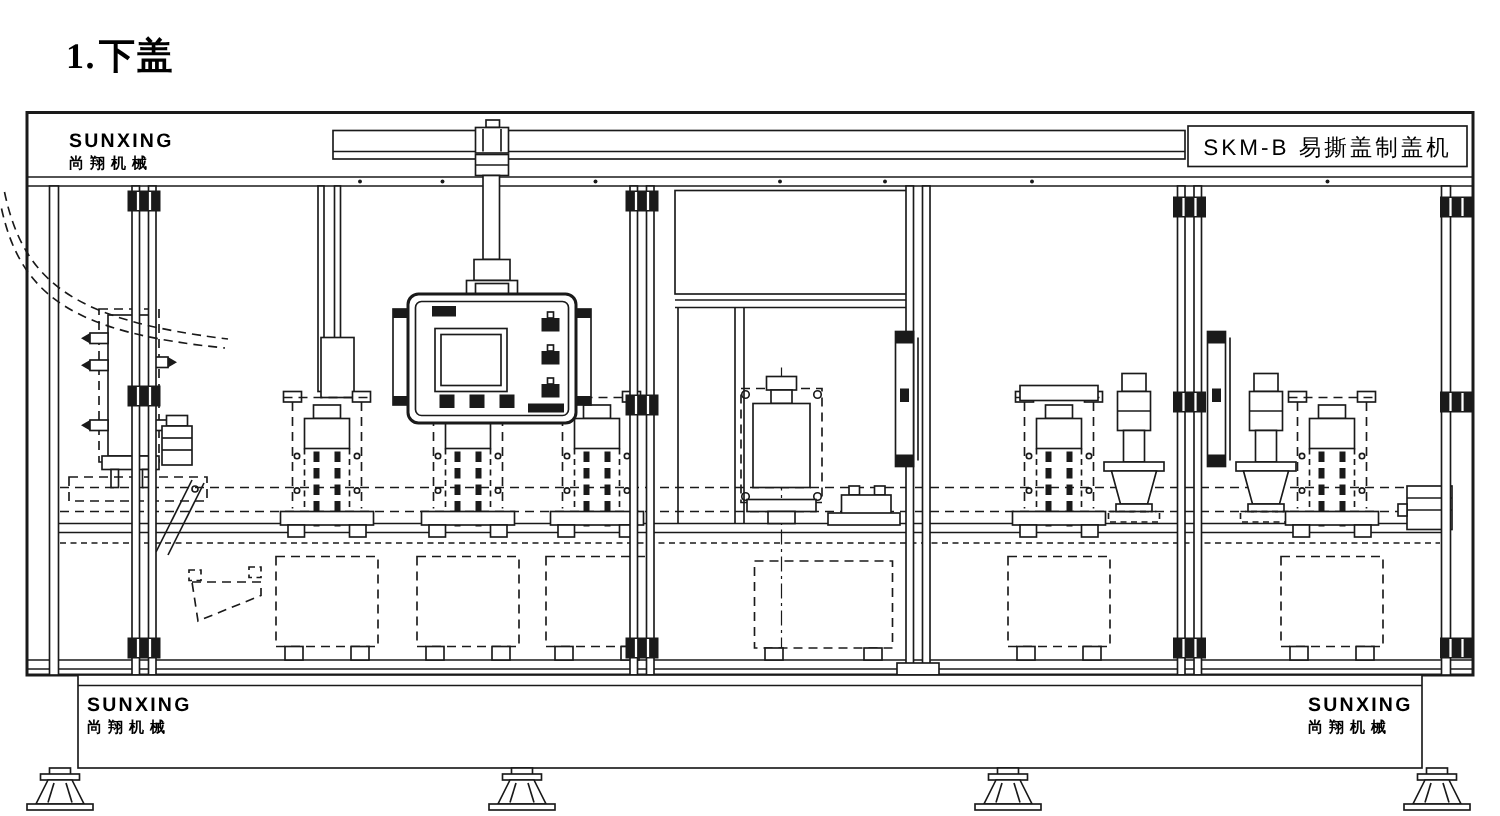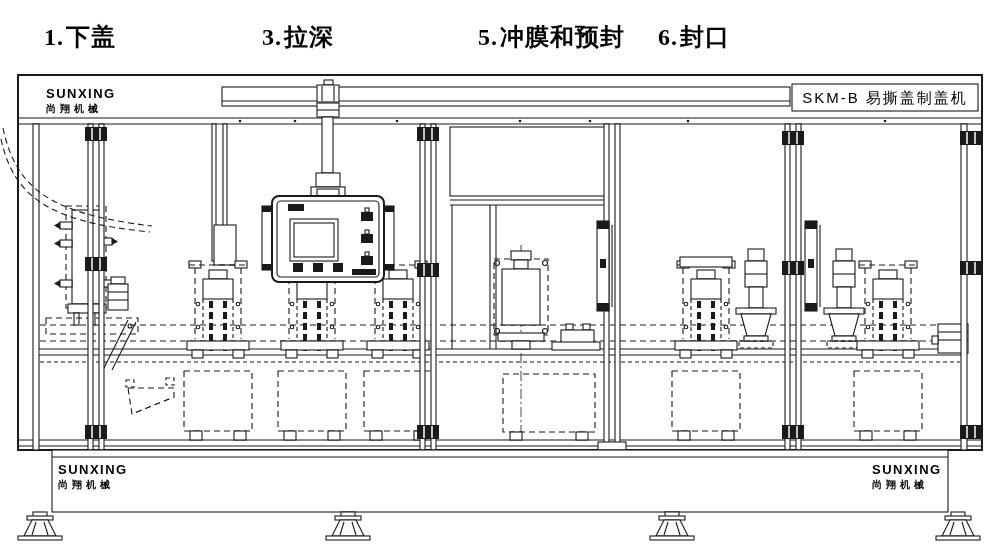--- a/index.html
+++ b/index.html
@@ -21,23 +21,20 @@
   text.logo1{font:bold 13px "Liberation Sans","DejaVu Sans",sans-serif;letter-spacing:1.5px;fill:#000;}
   text.logo2{font:bold 10px "DejaVu Sans","Liberation Sans",sans-serif;letter-spacing:4px;fill:#000;}
   text.mtitle{font:15px "Liberation Sans","DejaVu Sans",sans-serif;letter-spacing:2px;fill:#000;}
 </style>
 </head>
 <body>
 
 <div class="stage">
 
   <div class="step" style="left:44px"><span class="num">1.</span><span class="nm">下盖</span></div>
-  <div class="step" style="left:262px"><span class="num">3.</span><span class="nm">拉深</span></div>
-  <div class="step" style="left:478px"><span class="num">5.</span><span class="nm">冲膜和预封</span></div>
-  <div class="step" style="left:658px"><span class="num">6.</span><span class="nm">封口</span></div>
 
   <svg width="1000" height="544" viewBox="0 0 1000 544">
     <defs>
       <g id="sym-foot">
         <rect class="sw" x="-7" y="0" width="14" height="6"></rect>
         <rect class="sw" x="-13" y="4" width="26" height="4"></rect>
         <path class="sw" d="M-8 8 L8 8 L16 24 L-16 24 Z"></path>
         <line class="s" x1="-4" y1="10" x2="-8" y2="23"></line>
         <line class="s" x1="4" y1="10" x2="8" y2="23"></line>
         <rect class="sw" x="-22" y="24" width="44" height="4"></rect>

